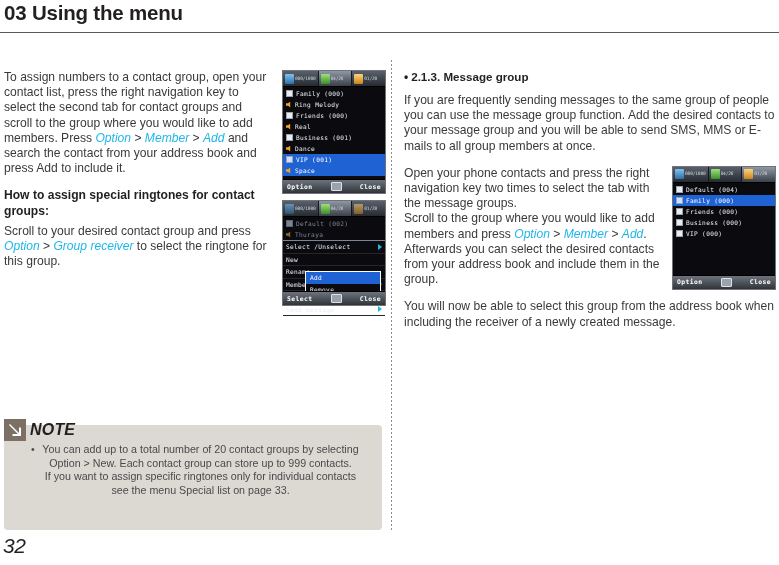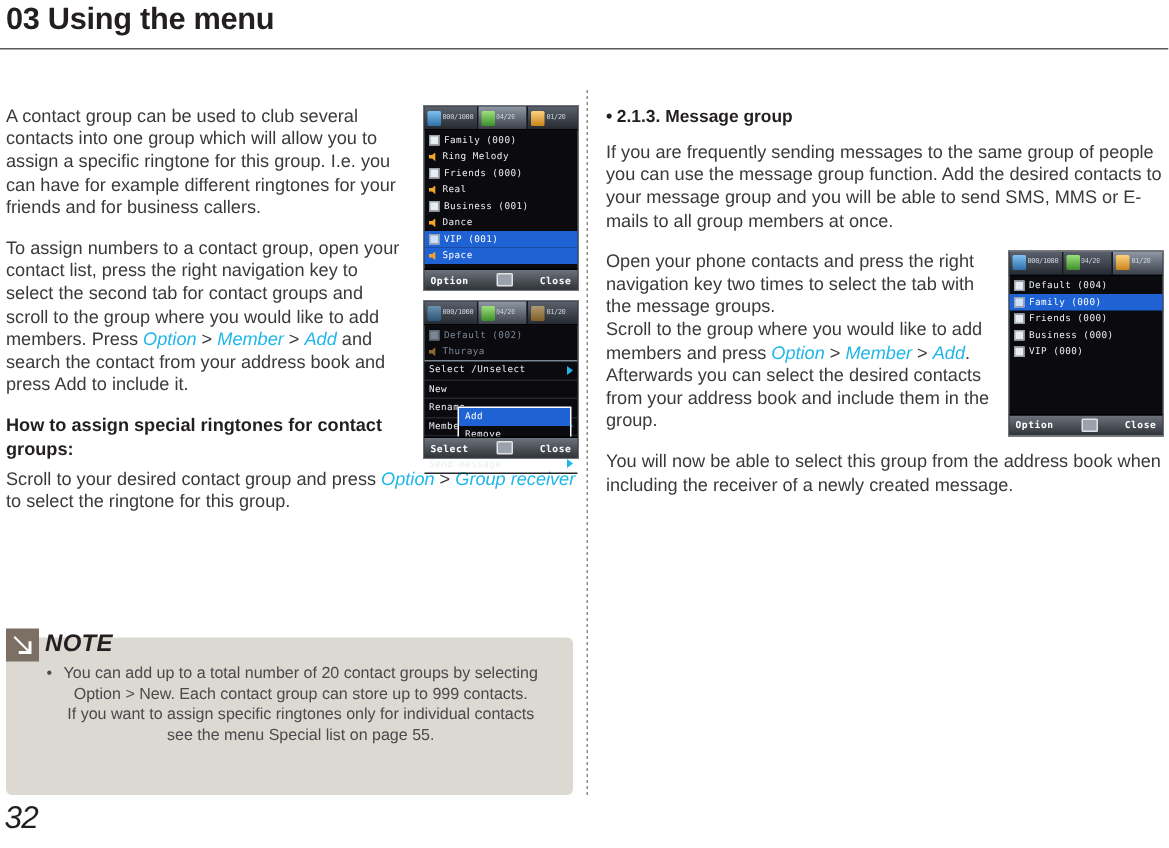--- a/index.html
+++ b/index.html
@@ -303,21 +303,20 @@
       </div>
 
       <div class="softkeys" style="position:absolute;left:0;right:0;bottom:0;">
         <span>Select</span>
         <span class="mid"></span>
         <span>Close</span>
       </div>
     </div>
   </div>
 
-  <p class="body">A contact group can be used to club several contacts into one group which will allow you to assign a specific ringtone for this group. I.e. you can have for example different ringtones for your friends and for business callers.</p>
 
   <p class="body"><span>To assign numbers to a contact group, open your contact list, press the right navigation key to select the second tab for contact groups and scroll to the group where you would like to add members. Press </span><span class="hl">Option</span><span> &gt; </span><span class="hl">Member</span><span> &gt; </span><span class="hl">Add</span><span> and search the contact from your address book and press Add to include it.</span></p>
 
   <div class="sub-head">How to assign special ringtones for contact groups:</div>
 
   <p class="body"><span>Scroll to your desired contact group and press </span><span class="hl">Option</span><span> &gt; </span><span class="hl">Group receiver</span><span> to select the ringtone for this group.</span></p>
 </div>
 
 <div id="right-column" class="column">
 
@@ -382,18 +381,18 @@
 <div id="note-box">
   <div id="note-icon">
     <svg width="22" height="22" viewBox="0 0 22 22">
       <path d="M6 5 L15 14 L15 8.5 L17 8.5 L17 17 L8.5 17 L8.5 15 L14 15 L5 6 Z" fill="#ffffff"></path>
     </svg>
   </div>
   <div id="note-label">NOTE</div>
   <div id="note-body">
     <div class="li">
       <span>You can add up to a total number of 20 contact groups by selecting Option &gt; New. Each contact group can store up to 999 contacts.</span><br>
-      <span>If you want to assign specific ringtones only for individual contacts see the menu Special list on page 55.</span>
+      <span>If you want to assign specific ringtones only for individual contacts see the menu Special list on page 33.</span>
     </div>
   </div>
 </div>
 
 <div id="page-number">32</div>
 
 </body></html>

